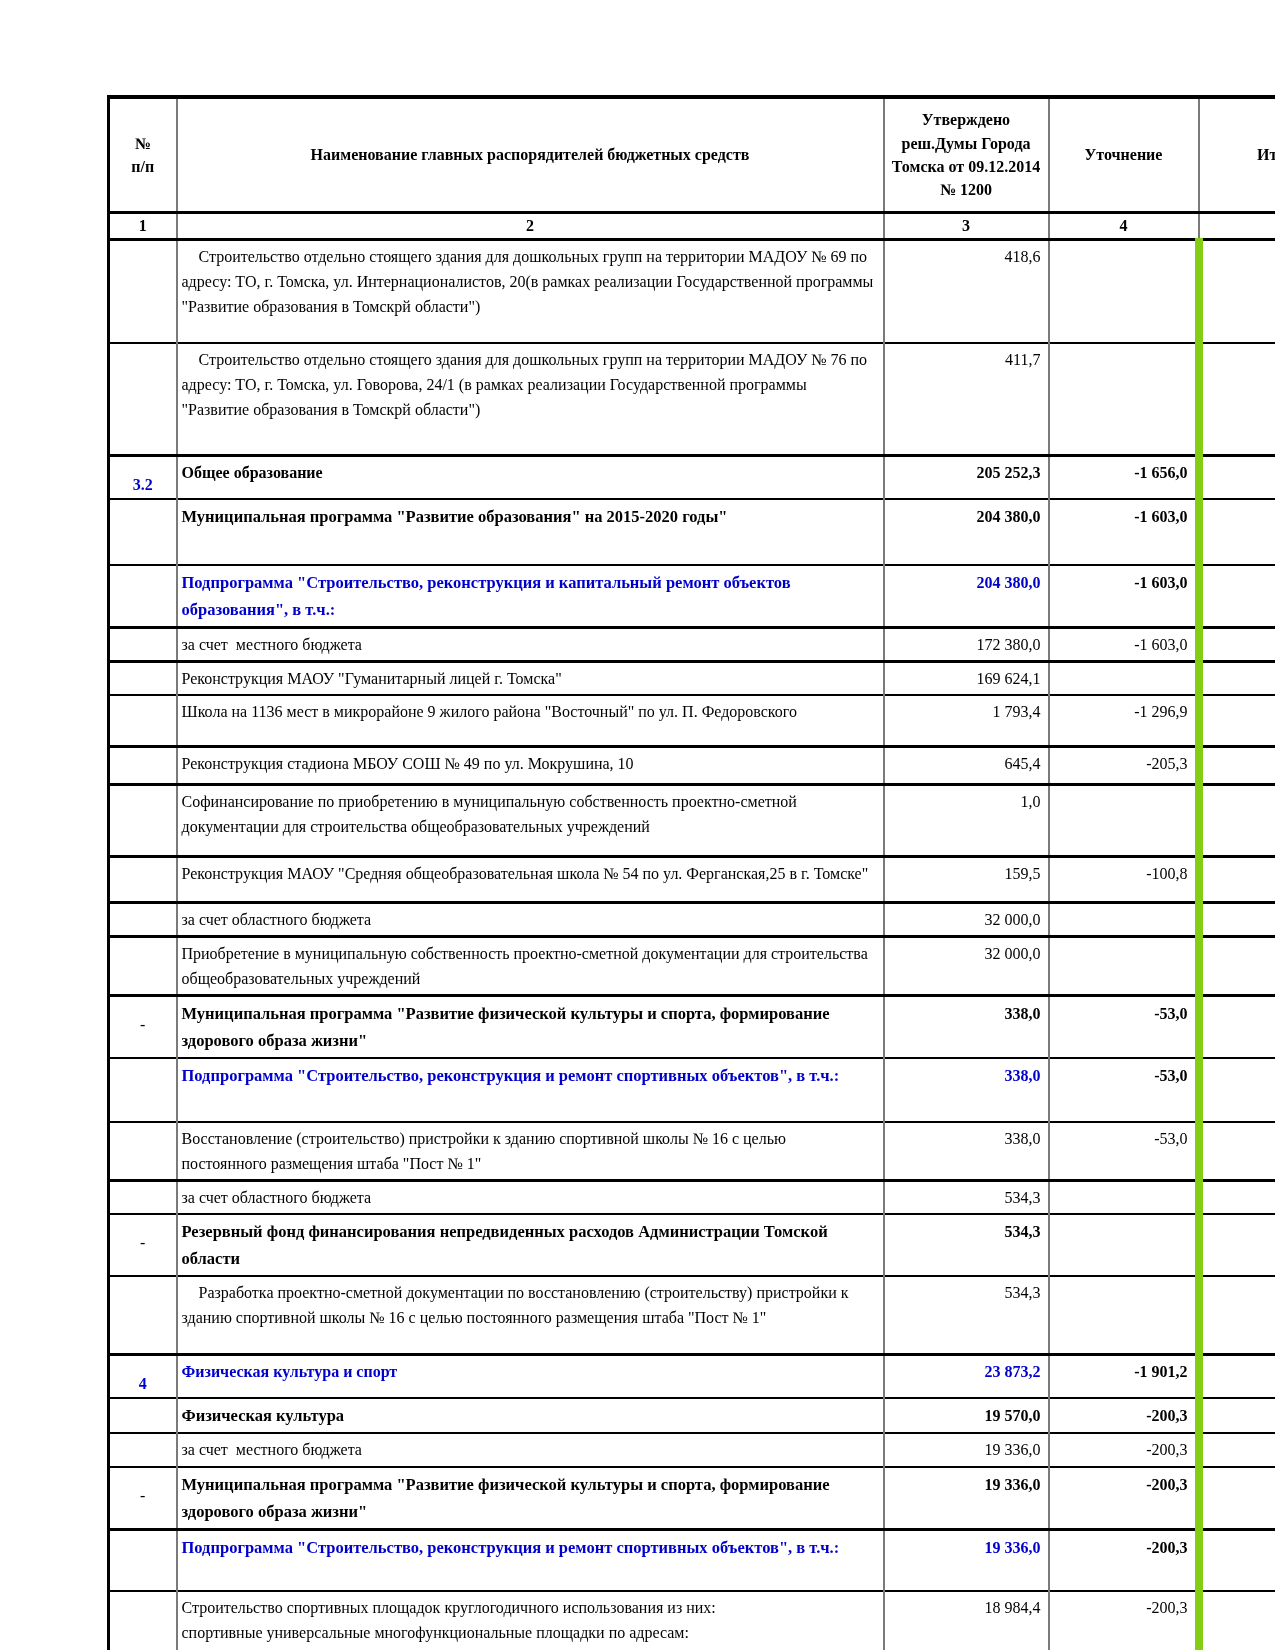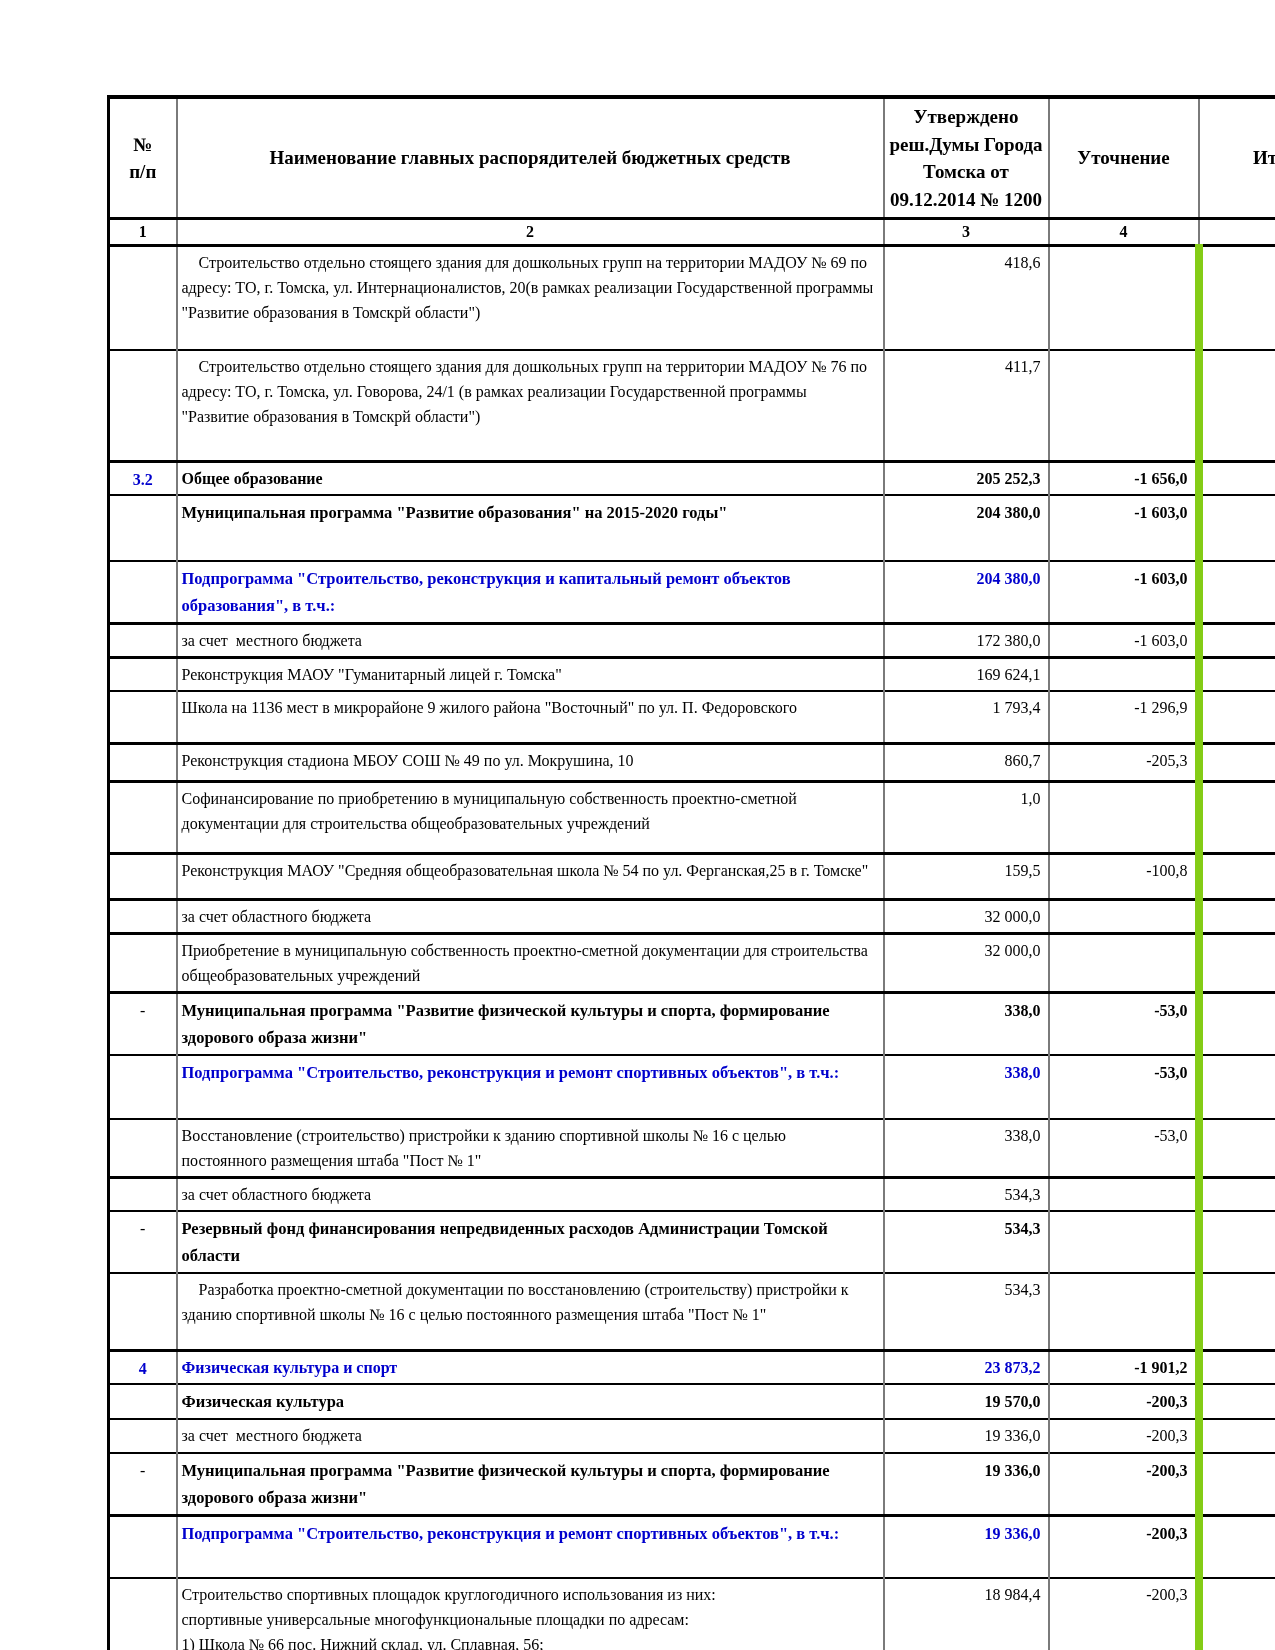--- a/index.html
+++ b/index.html
@@ -26,21 +26,21 @@
   .budget-table th, .budget-table td {
     box-sizing: border-box;
     border-right: 2px solid #7a7a7a;
     vertical-align: top;
     overflow: hidden;
   }
   .budget-table th {
     vertical-align: middle;
     text-align: center;
     font-weight: bold;
-    font-size: 19px;
+    font-size: 16px;
     line-height: 1.45;
     padding: 4px 3px;
   }
   th.h-num { white-space: pre-line; }
   tr.index-row { border-top: 3px solid #000000; border-bottom: 3px solid #000000; }
   tr.index-row td {
     text-align: center;
     font-weight: bold;
     font-size: 16px;
     padding: 1px 0;
@@ -51,21 +51,21 @@
 
   td.cell-name {
     text-align: left;
     padding: 3px 8px 3px 4px;
     font-size: 16px;
     line-height: 25px;
     white-space: pre-wrap;
   }
   td.cell-num {
     text-align: center;
-    padding-top: 4px;
+    padding-top: 15px;
     font-size: 16px;
     line-height: 25px;
   }
   td.cell-approved, td.cell-adjustment, td.cell-total {
     text-align: right;
     padding: 3px 7px 0 2px;
     font-size: 16px;
     line-height: 25px;
     white-space: nowrap;
   }
@@ -175,21 +175,21 @@
         <tr class="style-item" style="height: 52px;">
       <td class="cell-num"></td>
       <td class="cell-name">Школа на 1136 мест в микрорайоне 9 жилого района "Восточный" по ул. П. Федоровского</td>
       <td class="cell-approved">1 793,4</td>
       <td class="cell-adjustment">-1 296,9</td>
       <td class="cell-total"></td>
     </tr>
         <tr class="style-item bt3" style="height: 38px;">
       <td class="cell-num"></td>
       <td class="cell-name">Реконструкция стадиона МБОУ СОШ № 49 по ул. Мокрушина, 10</td>
-      <td class="cell-approved">860,7</td>
+      <td class="cell-approved">645,4</td>
       <td class="cell-adjustment">-205,3</td>
       <td class="cell-total"></td>
     </tr>
         <tr class="style-item bt3" style="height: 72px;">
       <td class="cell-num"></td>
       <td class="cell-name">Софинансирование по приобретению в муниципальную собственность проектно-сметной документации для строительства общеобразовательных учреждений</td>
       <td class="cell-approved">1,0</td>
       <td class="cell-adjustment"></td>
       <td class="cell-total"></td>
     </tr>

